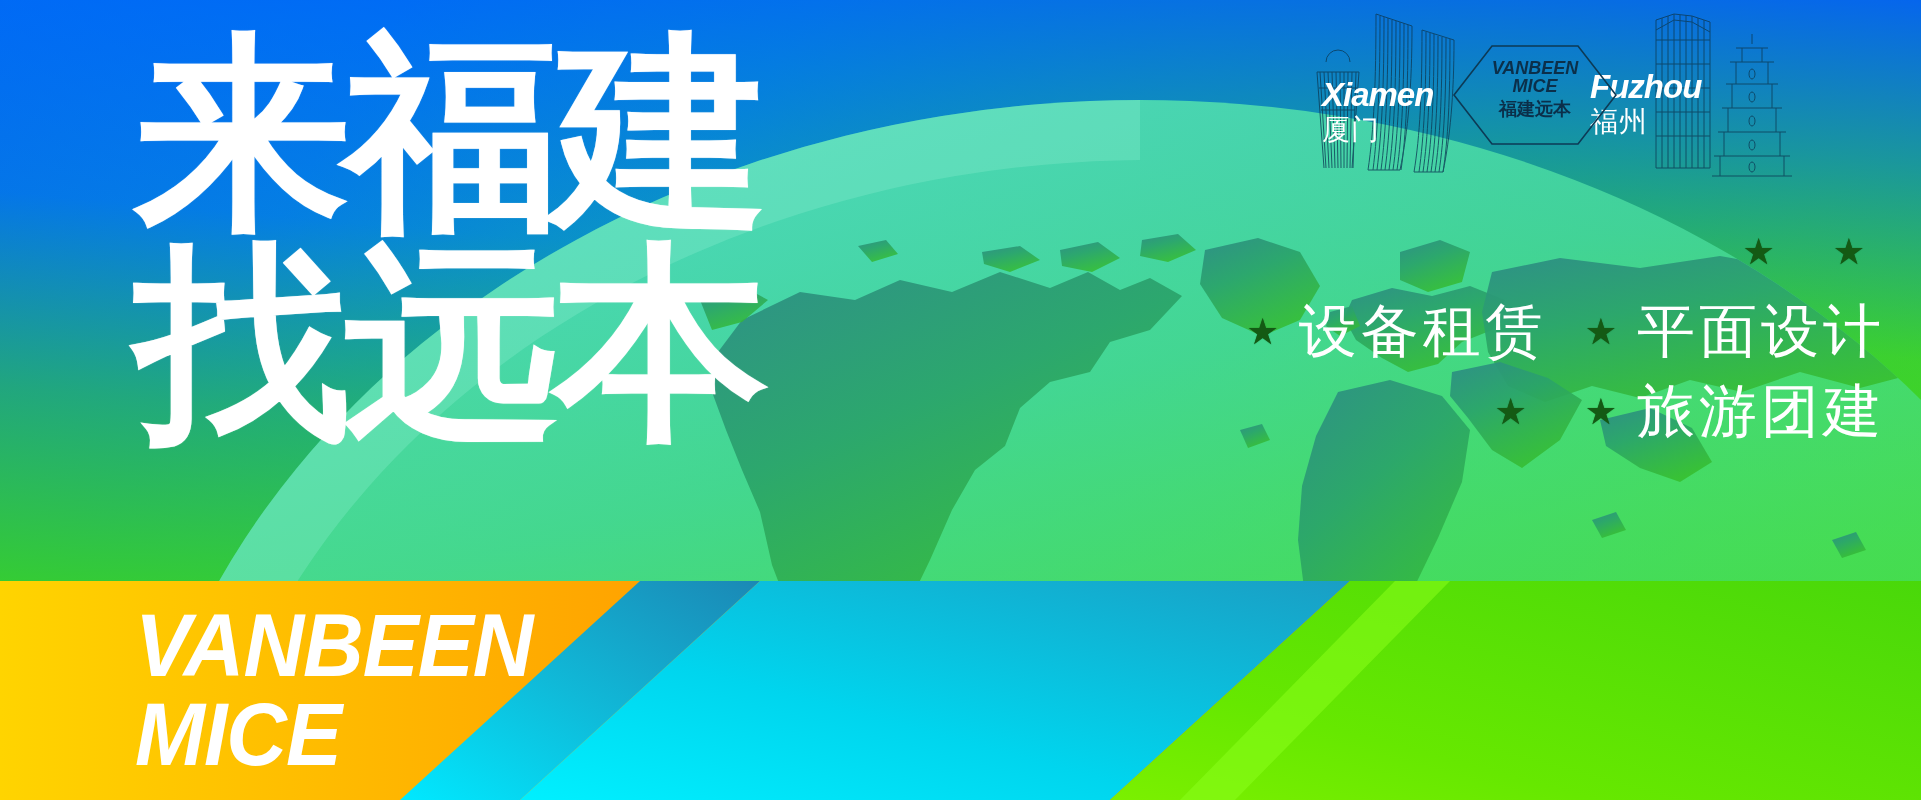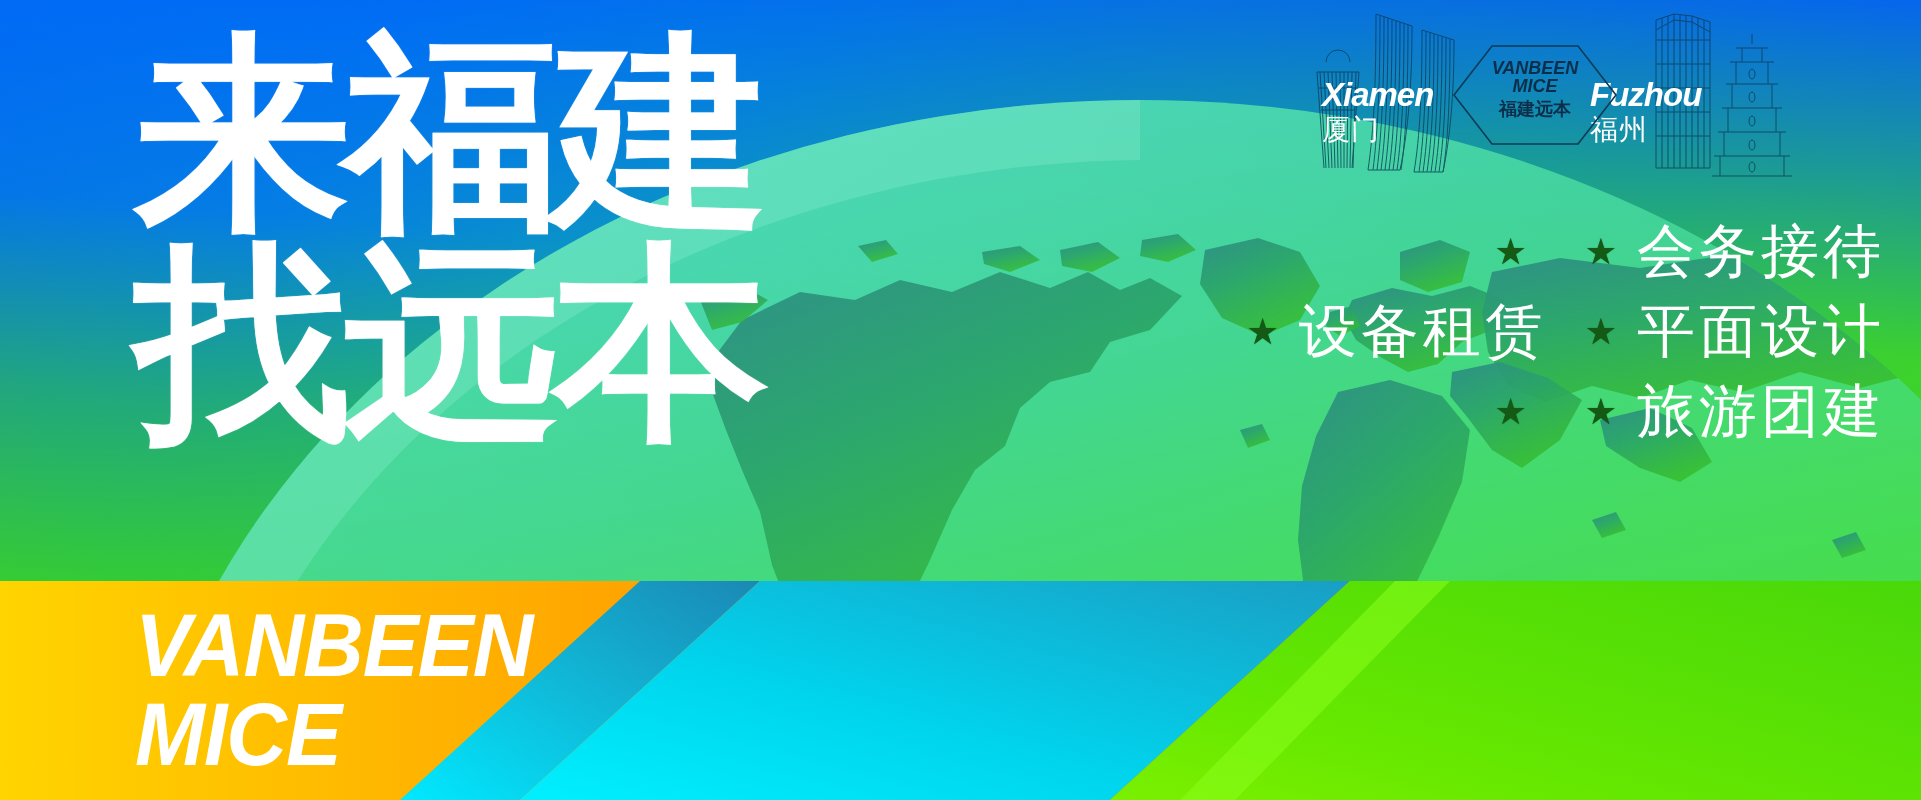--- a/index.html
+++ b/index.html
@@ -100,21 +100,21 @@
   .city-en{
     font-weight:bold;font-style:italic;
     font-size:33px;letter-spacing:-1px;
     line-height:1;
   }
   .city-cn{
     font-weight:400;font-size:28px;letter-spacing:1px;line-height:1;
     margin-top:5px;
   }
   #city-xiamen{left:22px;top:78px;}
-  #city-fuzhou{left:290px;top:78px;}
+  #city-fuzhou{left:290px;top:70px;}
 
   
   #hex-badge{position:absolute;left:150px;top:40px;width:170px;height:110px;}
   #hex-svg{position:absolute;left:0;top:0;}
   #hex-text{
     position:absolute;left:0;top:19px;width:170px;text-align:center;
     color:#0b2f4a;
   }
   #hex-en1,#hex-en2{
     font-weight:bold;font-style:italic;font-size:18px;line-height:1.02;
@@ -235,21 +235,20 @@
     </div>
 
     <div id="services">
 
       <div class="svc-row svc-row-1">
         <div class="svc-item">
           <span class="svc-star">★</span>
         </div>
         <div class="svc-item">
           <span class="svc-star">★</span>
-          <span class="svc-text">会务接待</span>
         </div>
       </div>
 
       <div class="svc-row svc-row-2">
         <div class="svc-item">
           <span class="svc-star">★</span>
           <span class="svc-text">设备租赁</span>
         </div>
         <div class="svc-item">
           <span class="svc-star">★</span>

